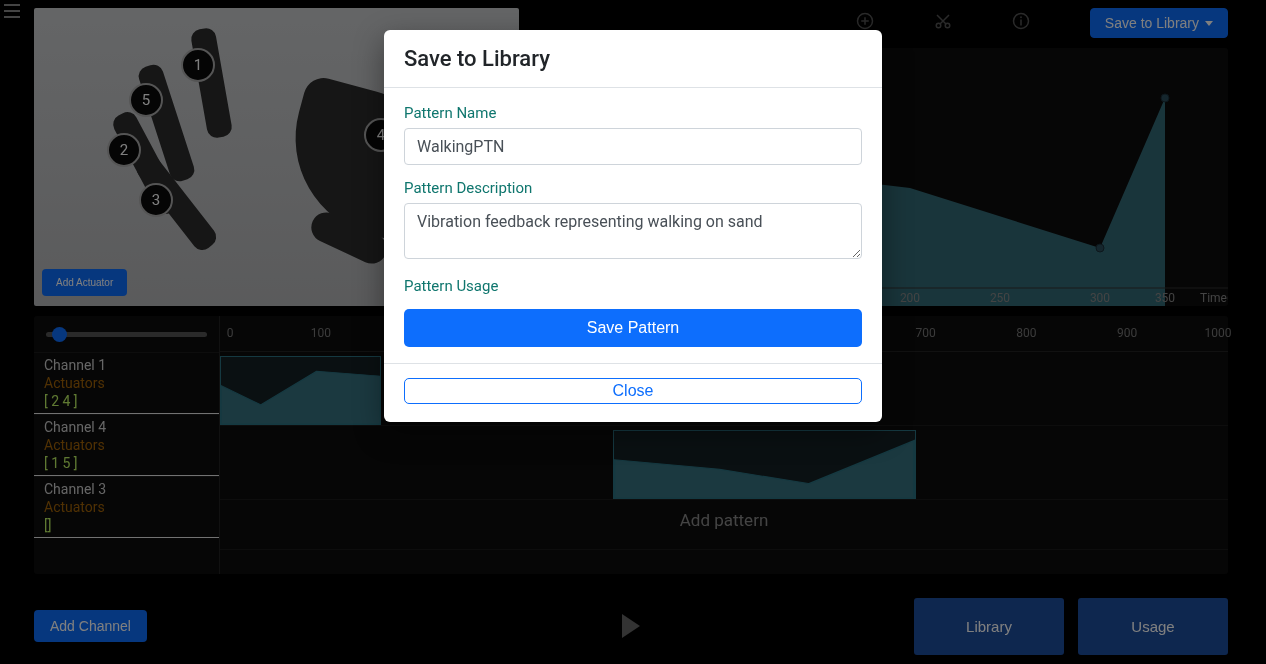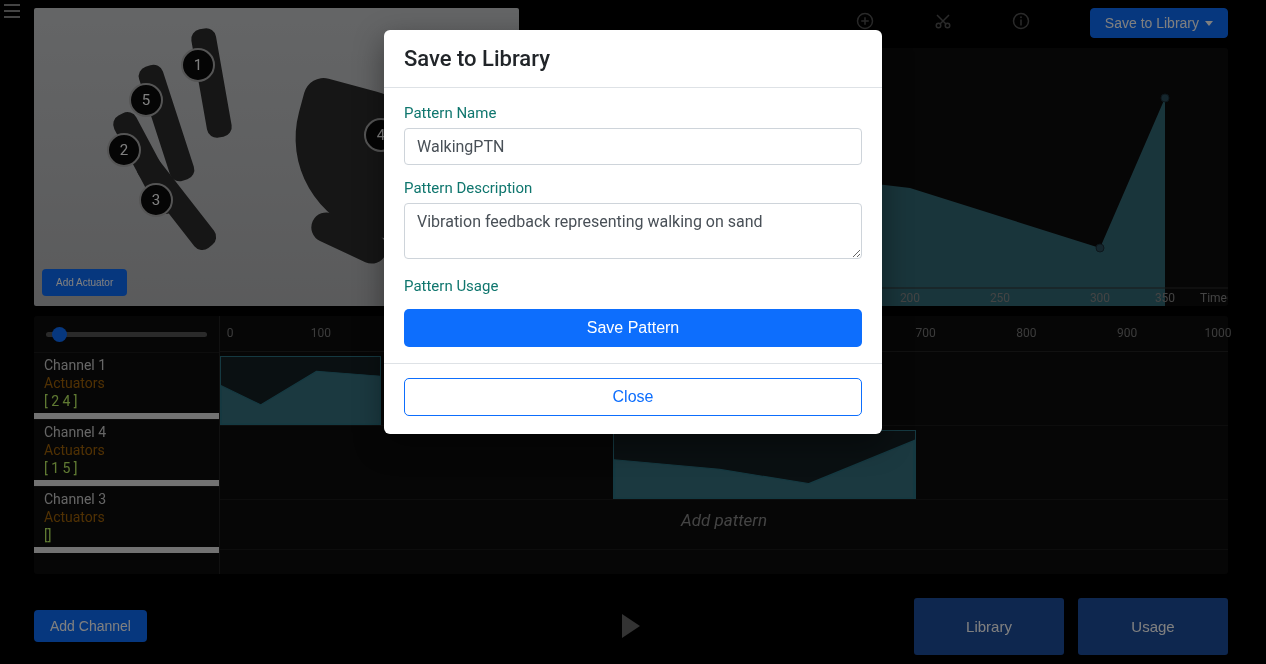--- a/index.html
+++ b/index.html
@@ -189,21 +189,21 @@
     position: absolute;
     left: 6px;
     top: -5px;
     width: 15px;
     height: 15px;
     background: #0d6efd;
     border-radius: 50%;
   }
   .channel {
     border-top: 1px solid #1a1a1a;
-    border-bottom: 6px solid #e5e5e5;
+    border-bottom: 1px solid #e5e5e5;
     padding: 4px 10px;
     font-size: 14px;
   }
   .channel .ch-title { color: #ccc; }
   .channel .ch-actuators { color: #a16207; cursor: pointer; padding: 2px 0;}
   .channel .ch-ids { color: #bef264; }
   .track-area {
     flex: 1;
     position: relative;
   }
@@ -216,21 +216,20 @@
     position: absolute;
     top: 10px;
     color: #777;
     font-size: 12px;
     transform: translateX(-50%);
   }
   .track-row {
     height: 74px;
     border-bottom: 1px solid #1a1a1a;
     position: relative;
-    font-style: italic;
   }
   .track-row.short { height: 50px; }
   .clip {
     position: absolute;
     top: 4px;
     bottom: 0;
     background: #152024;
     border: 1px solid #2b7282;
   }
   .clip svg { width: 100%; height: 100%; }
@@ -355,21 +354,21 @@
   }
   .modal-footer {
     padding: 14px 20px 18px 20px;
     border-top: 1px solid #dee2e6;
   }
   .modal-close-btn {
     width: 100%;
     background: #fff;
     color: #0d6efd;
     border: 1px solid #0d6efd;
-    padding: 9px;
+    padding: 3px;
     font-size: 16px;
     border-radius: 5px;
     cursor: pointer;
   }
 </style>
 </head>
 <body>
 
 <div class="app">
 

